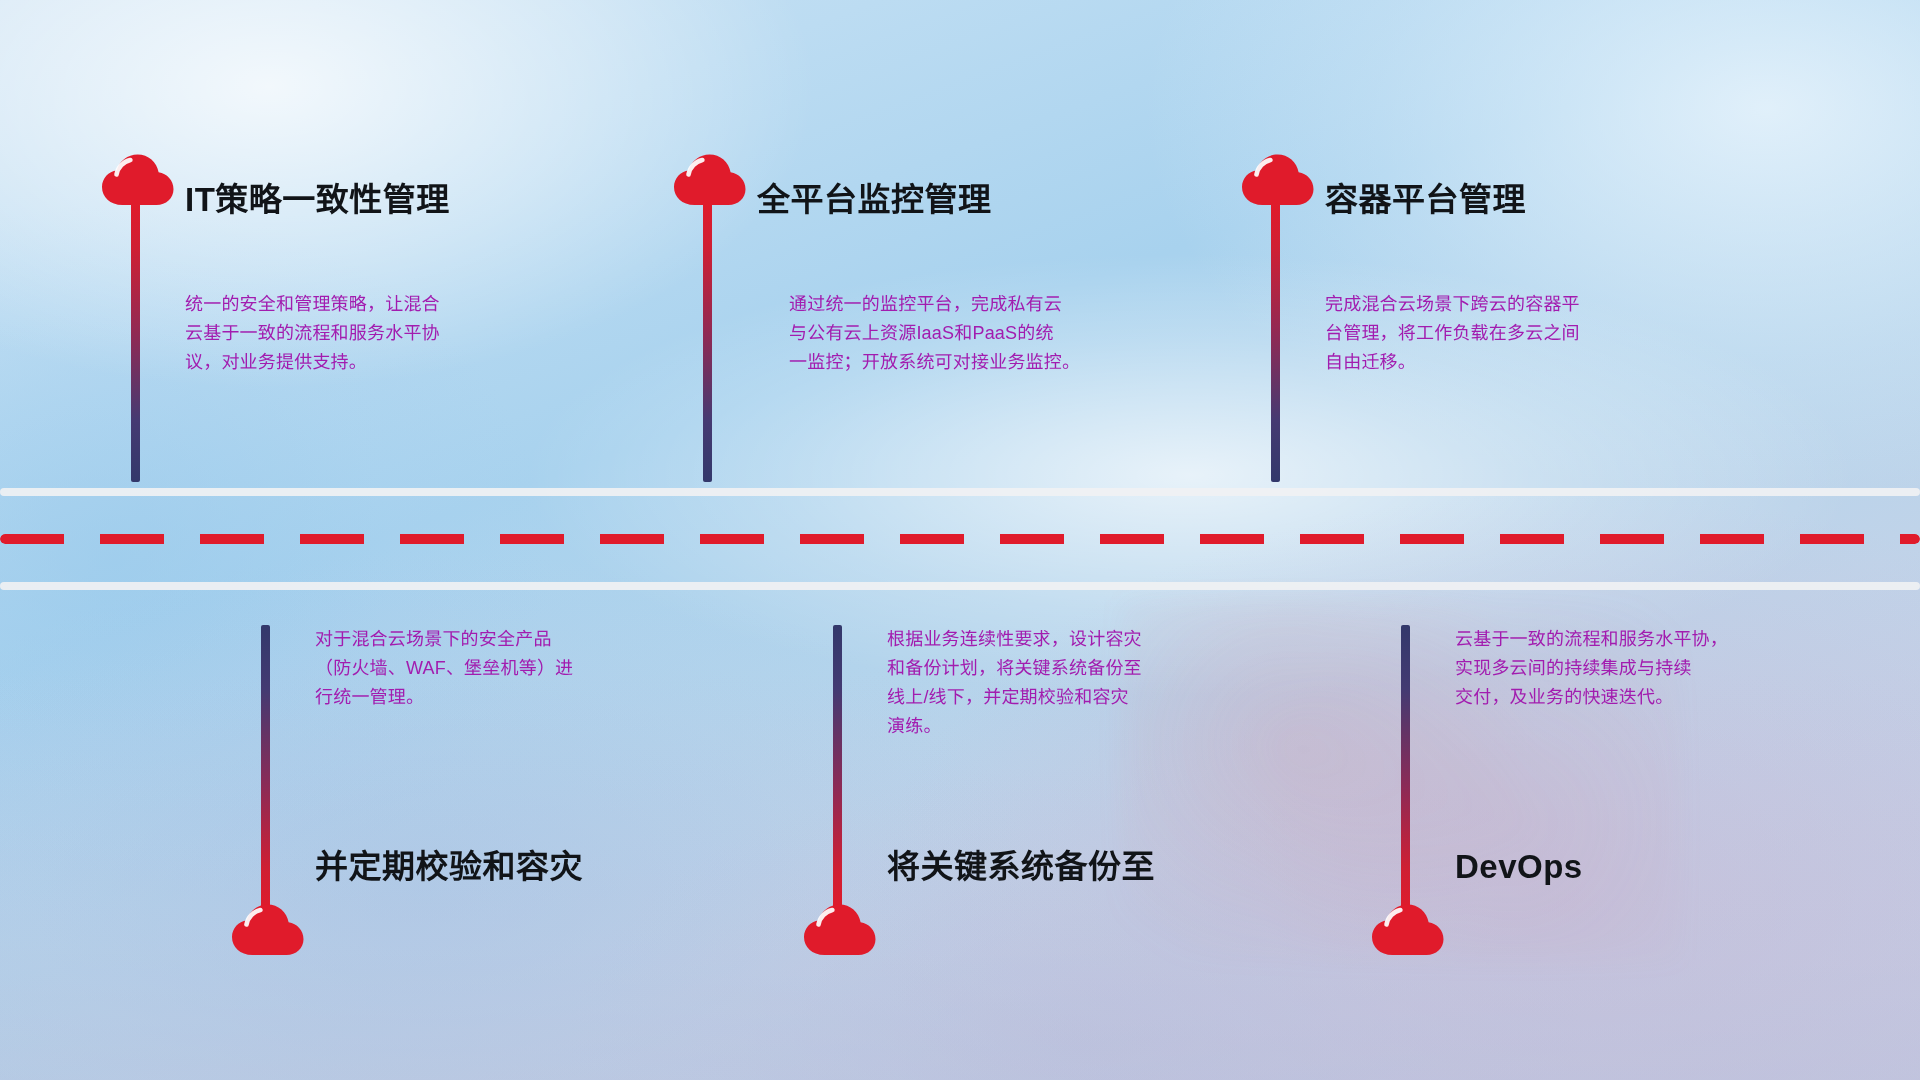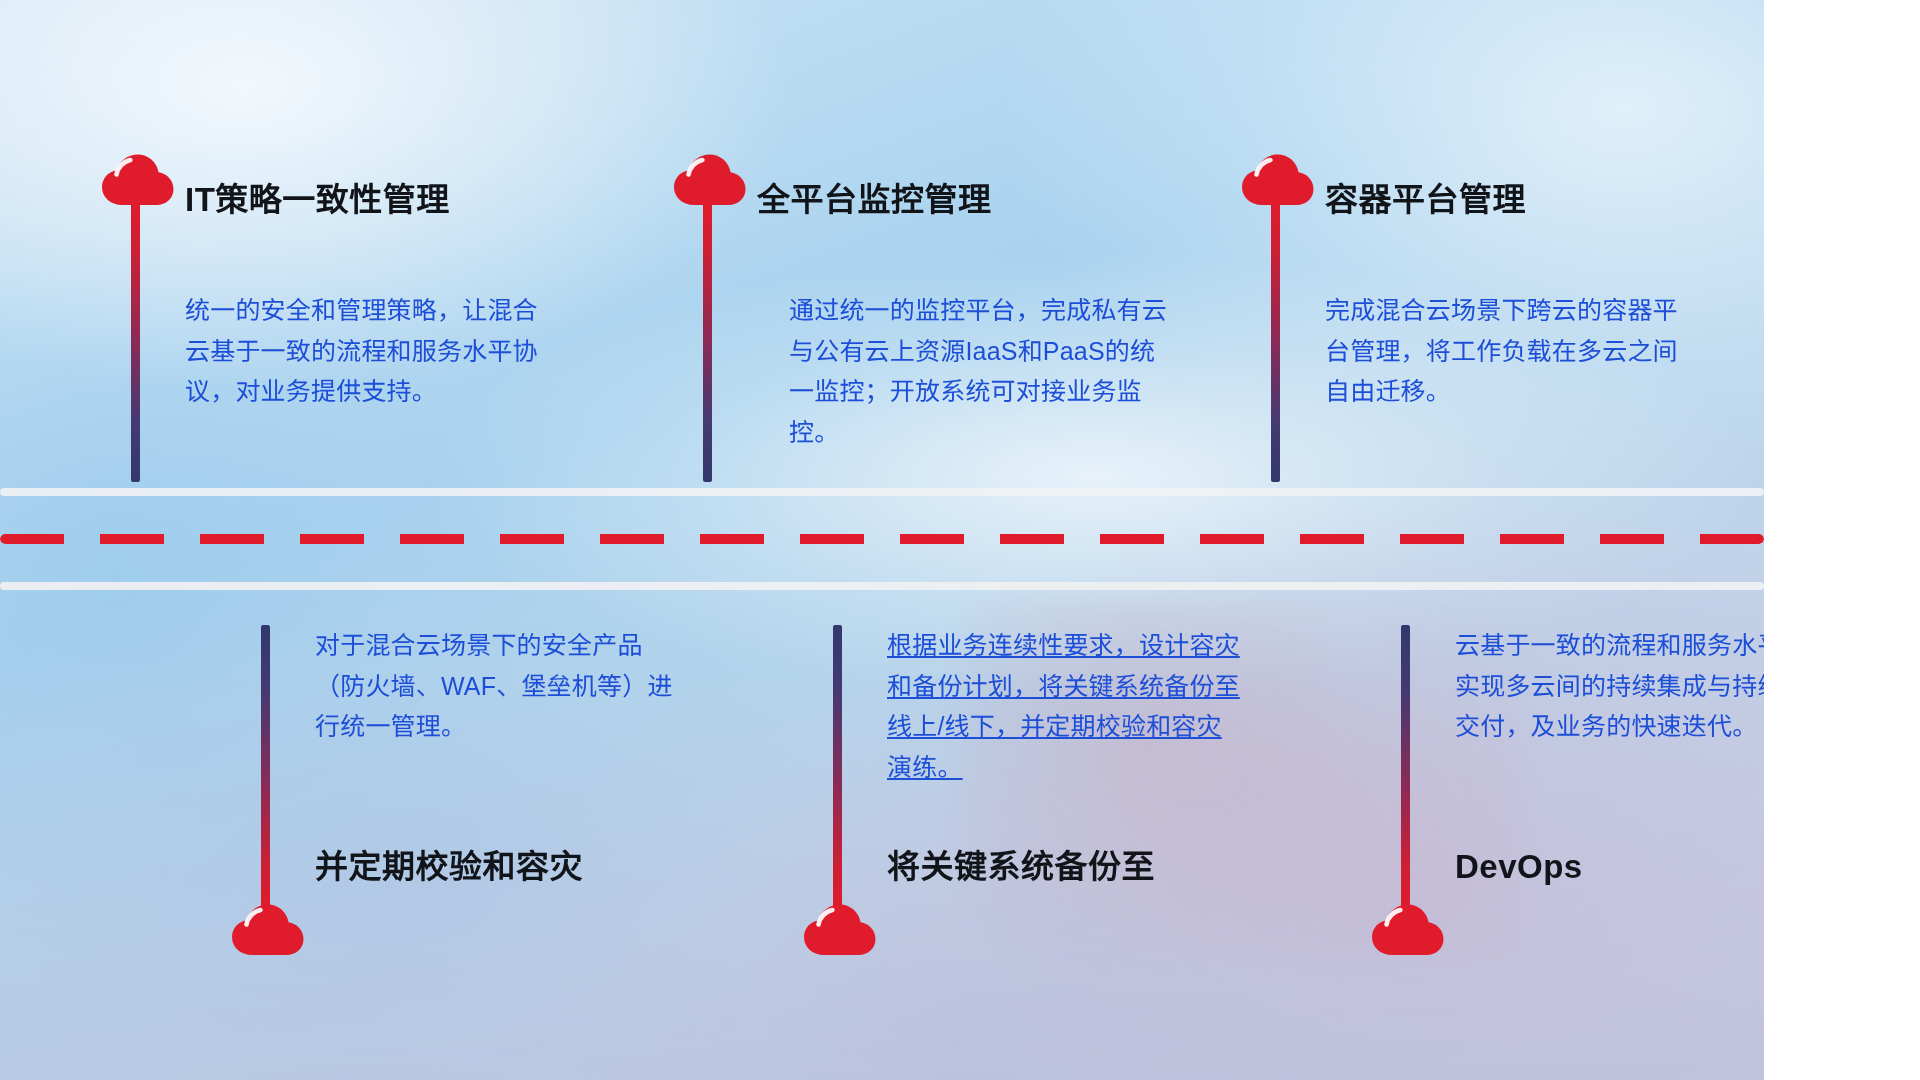--- a/index.html
+++ b/index.html
@@ -7,21 +7,21 @@
 
   html, body {
     width:1920px; height:1080px;
     overflow:hidden;
     font-family:"Liberation Sans","DejaVu Sans",sans-serif;
   }
 
   
   #stage {
     position:relative;
-    width:1764px; height:1080px;
+    width:1920px; height:1080px;
     background:#bcd8ef;
     overflow:hidden;
   }
   .bg-layer { position:absolute; inset:0; pointer-events:none; }
 
   .bg-base {
     background:
       linear-gradient(160deg,
         #cfe4f4 0%,
         #bcdcf2 18%,
@@ -129,23 +129,23 @@
     position:absolute;
     font-size:33px;
     font-weight:700;
     color:#111418;
     letter-spacing:.5px;
     white-space:nowrap;
     line-height:1.2;
   }
   .body-text {
     position:absolute;
-    font-size:25px;
+    font-size:18px;
     line-height:1.62;
-    color:#1d4ed8;
+    color:#a21caf;
     width:400px;
     letter-spacing:.2px;
   }
   .body-text p { margin:0; white-space:pre-line; }
 </style>
 </head>
 <body>
 
 <div id="stage">
 
@@ -224,21 +224,21 @@
     <div class="heading" style="left:70px; top:222px;">并定期校验和容灾</div>
     <div class="cloud-icon" style="left:-15px; top:275px;">
       <svg viewBox="0 0 76 60" xmlns="http://www.w3.org/2000/svg" aria-hidden="true">
         <path d="M22.5 55 C10 55 2 47 2 37 C2 28.5 8.5 21.5 16.8 20.6 C19.2 11.2 27.6 4.5 37.6 4.5 C48.2 4.5 57 12.2 58.6 22.3 C67 23.4 73.5 30.6 73.5 39.2 C73.5 48.2 66 55 56.5 55 Z" fill="#e01b2b"></path>
         <path d="M16.5 24.5 C17.8 17.2 23.4 11.6 30.4 10.0" fill="none" stroke="#ffffff" stroke-width="4.6" stroke-linecap="round" opacity=".92"></path>
       </svg>
     </div>
   </div>
 
   <div class="col" style="left:817px; top:625px;">
-    <div class="body-text" style="left:70px; top:0px;text-decoration:underline;">
+    <div class="body-text" style="left:70px; top:0px;">
       <p>根据业务连续性要求，设计容灾
 和备份计划，将关键系统备份至
 线上/线下，并定期校验和容灾
 演练。</p>
     </div>
     <div class="stem up" style="left:16px; top:0px; height:290px;"></div>
     <div class="heading" style="left:70px; top:222px;">将关键系统备份至</div>
     <div class="cloud-icon" style="left:-15px; top:275px;">
       <svg viewBox="0 0 76 60" xmlns="http://www.w3.org/2000/svg" aria-hidden="true">
         <path d="M22.5 55 C10 55 2 47 2 37 C2 28.5 8.5 21.5 16.8 20.6 C19.2 11.2 27.6 4.5 37.6 4.5 C48.2 4.5 57 12.2 58.6 22.3 C67 23.4 73.5 30.6 73.5 39.2 C73.5 48.2 66 55 56.5 55 Z" fill="#e01b2b"></path>

